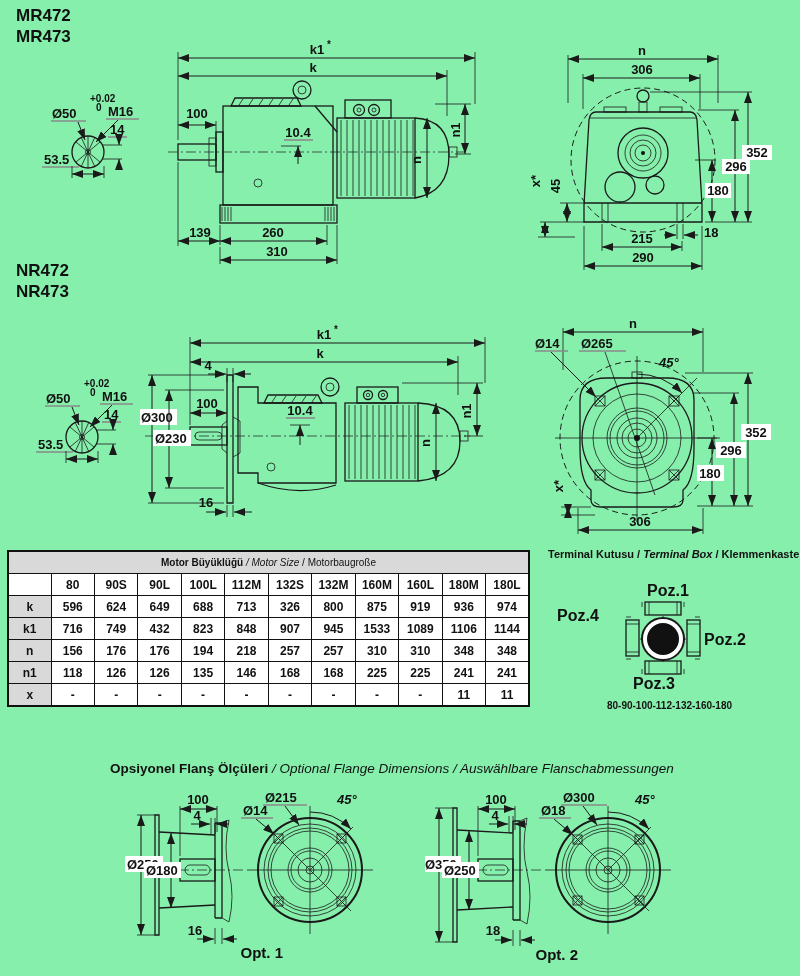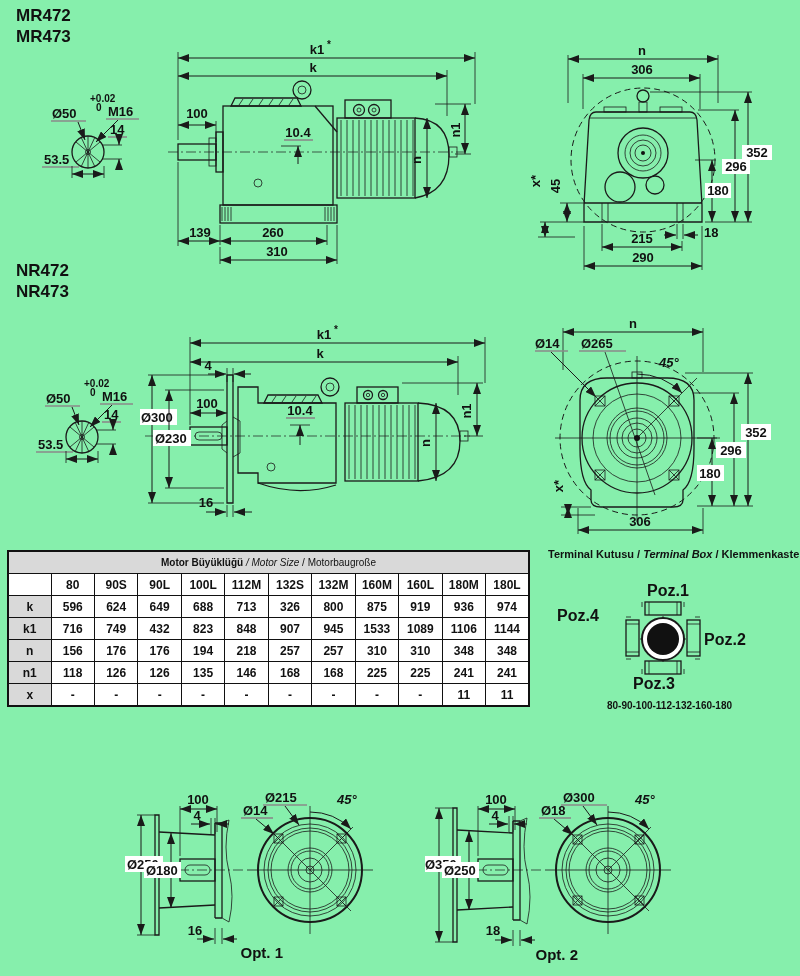--- a/index.html
+++ b/index.html
@@ -467,20 +467,23 @@
     <path class="thin" d="M20,41H66 M43,18V64"></path>
     <circle cx="43" cy="41" r="21" fill="#ffffff" stroke="#1a1a1a" stroke-width="2"></circle>
     <circle class="blk" cx="43" cy="41" r="16"></circle>
   </svg>
   <div class="abs poz-label" style="left:633px;top:582px;width:70px;text-align:center">Poz.1</div>
   <div class="abs poz-label" style="left:704px;top:631px">Poz.2</div>
   <div class="abs poz-label" style="left:633px;top:675px;width:70px;">Poz.3</div>
   <div class="abs poz-label" style="left:557px;top:607px;width:65px;">Poz.4</div>
   <div class="abs tbox-sizes" style="left:572px;top:700px;width:195px">80-90-100-112-132-160-180</div>
 
+  <div class="abs flange-title" style="left:110px;top:761px">
+    <span class="b">Opsiyonel Flanş Ölçüleri</span><span class="it"> / </span><span class="it">Optional Flange Dimensions</span><span class="it"> / </span><span class="it">Auswählbare Flanschabmessungen</span>
+  </div>
 
   <svg class="abs" style="left:125px;top:788px" width="270" height="162" viewBox="0 0 270 162">
     <defs>
         <marker id="m7" viewBox="0 0 11 8" refX="11" refY="4" markerWidth="11" markerHeight="8" orient="auto-start-reverse" markerUnits="userSpaceOnUse">
           <path d="M0,0L11,4L0,8Z" fill="#1a1a1a"></path>
         </marker>
       </defs>
 
     <line class="cl" x1="18" y1="82" x2="120" y2="82"></line>
     <path class="ln" d="M30,27H34V147H30Z"></path>

